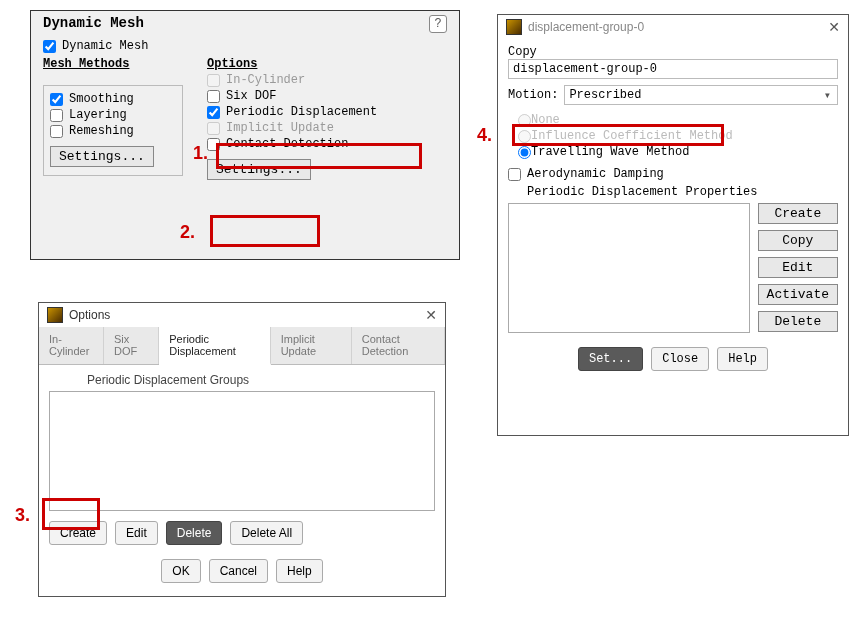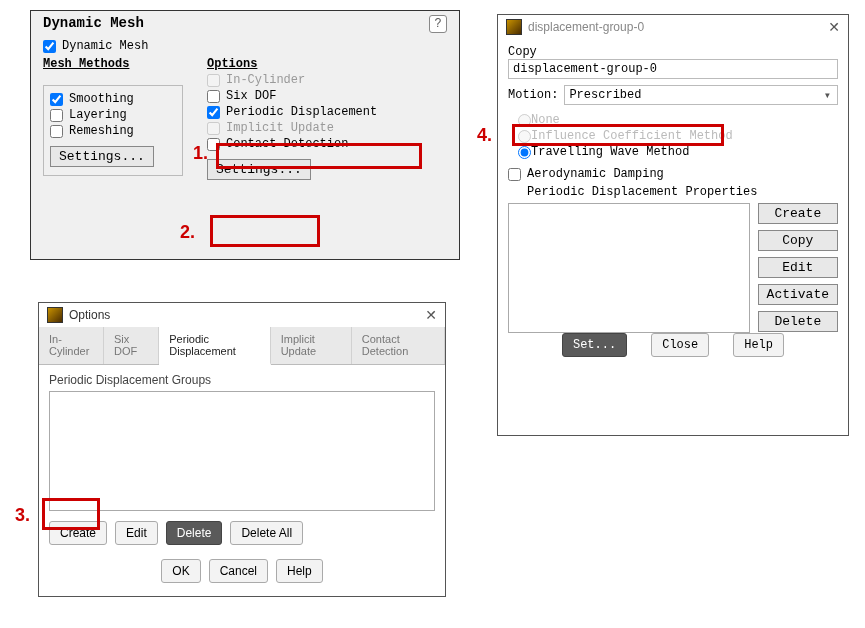--- a/index.html
+++ b/index.html
@@ -217,21 +217,21 @@
     <span class="close-x">✕</span>
   </div>
   <div class="tabbar">
     <div class="tab">In-Cylinder</div>
     <div class="tab">Six DOF</div>
     <div class="tab active">Periodic Displacement</div>
     <div class="tab">Implicit Update</div>
     <div class="tab">Contact Detection</div>
   </div>
   <div style="padding:8px 10px;">
-    <div class="lbl" style="color:#444;">Periodic Displacement Groups</div>
+    <div class="lbl" style="color:#444;margin-left:38px;">Periodic Displacement Groups</div>
     <div class="listbox" style="height:120px; margin-top:4px;"></div>
     <div style="display:flex; gap:8px; margin-top:10px;">
       <button class="btn">Create</button>
       <button class="btn">Edit</button>
       <button class="btn-dark">Delete</button>
       <button class="btn">Delete All</button>
     </div>
     <div style="display:flex; gap:8px; justify-content:center; margin-top:14px;">
       <button class="btn">OK</button>
       <button class="btn">Cancel</button>
@@ -284,21 +284,21 @@
       <div class="listbox" style="flex:1; height:130px;"></div>
       <div class="btncol">
         <button class="btn-ansi">Create</button>
         <button class="btn-ansi">Copy</button>
         <button class="btn-ansi">Edit</button>
         <button class="btn-ansi">Activate</button>
         <button class="btn-ansi">Delete</button>
       </div>
     </div>
 
-    <div style="display:flex; gap:24px; justify-content:center; ">
+    <div style="display:flex; gap:8px; justify-content:center; margin-top:14px;">
       <button class="btn-dark mono">Set...</button>
       <button class="btn mono">Close</button>
       <button class="btn mono">Help</button>
     </div>
   </div>
 </div>
 
 <div class="anno" style="left:477px; top:125px;">4.</div>
 <div class="redbox" style="left:512px; top:124px; width:212px; height:22px;"></div>
 

